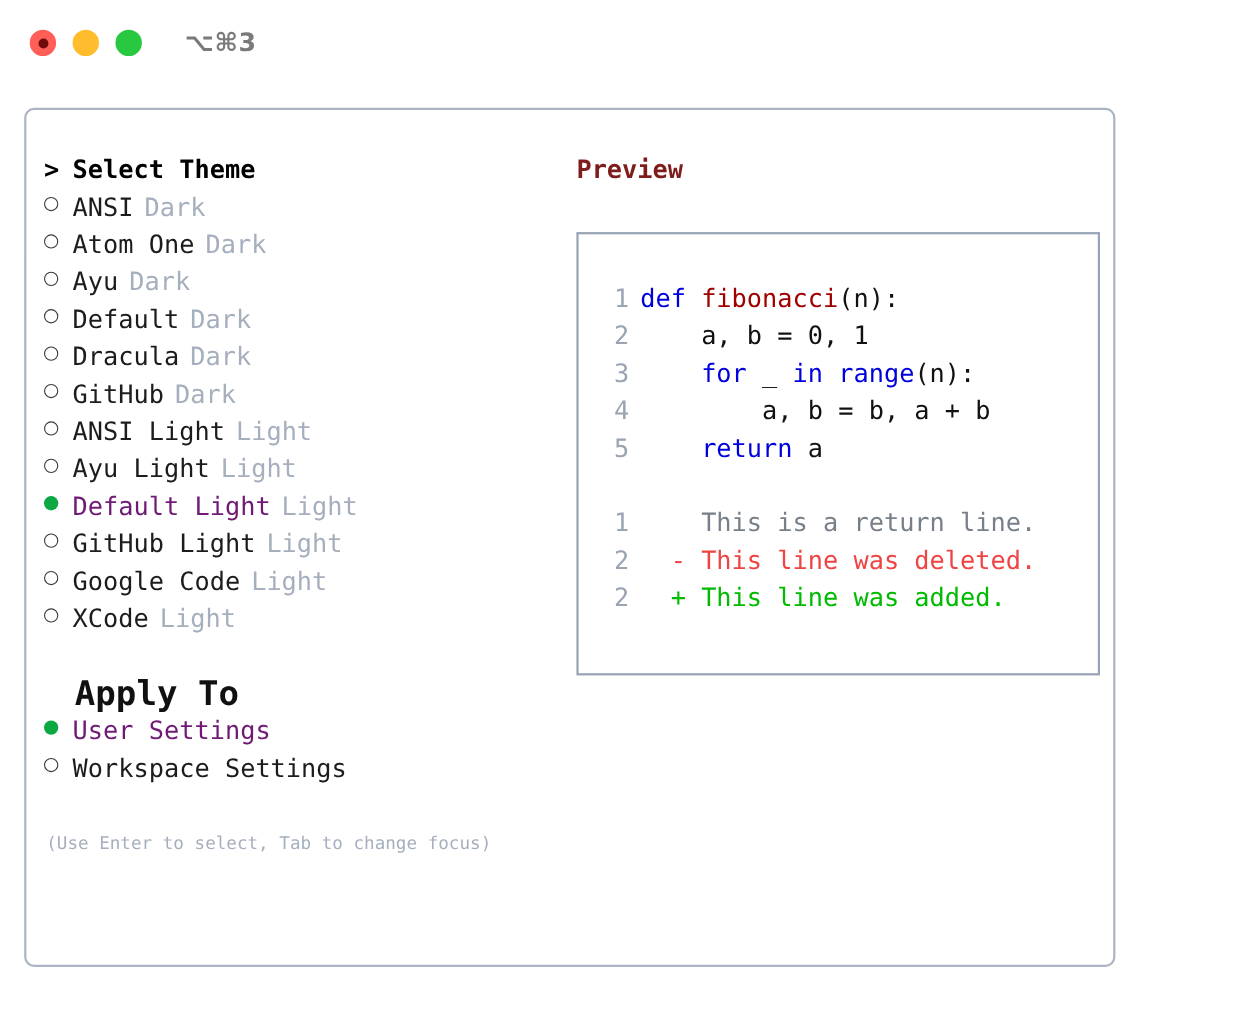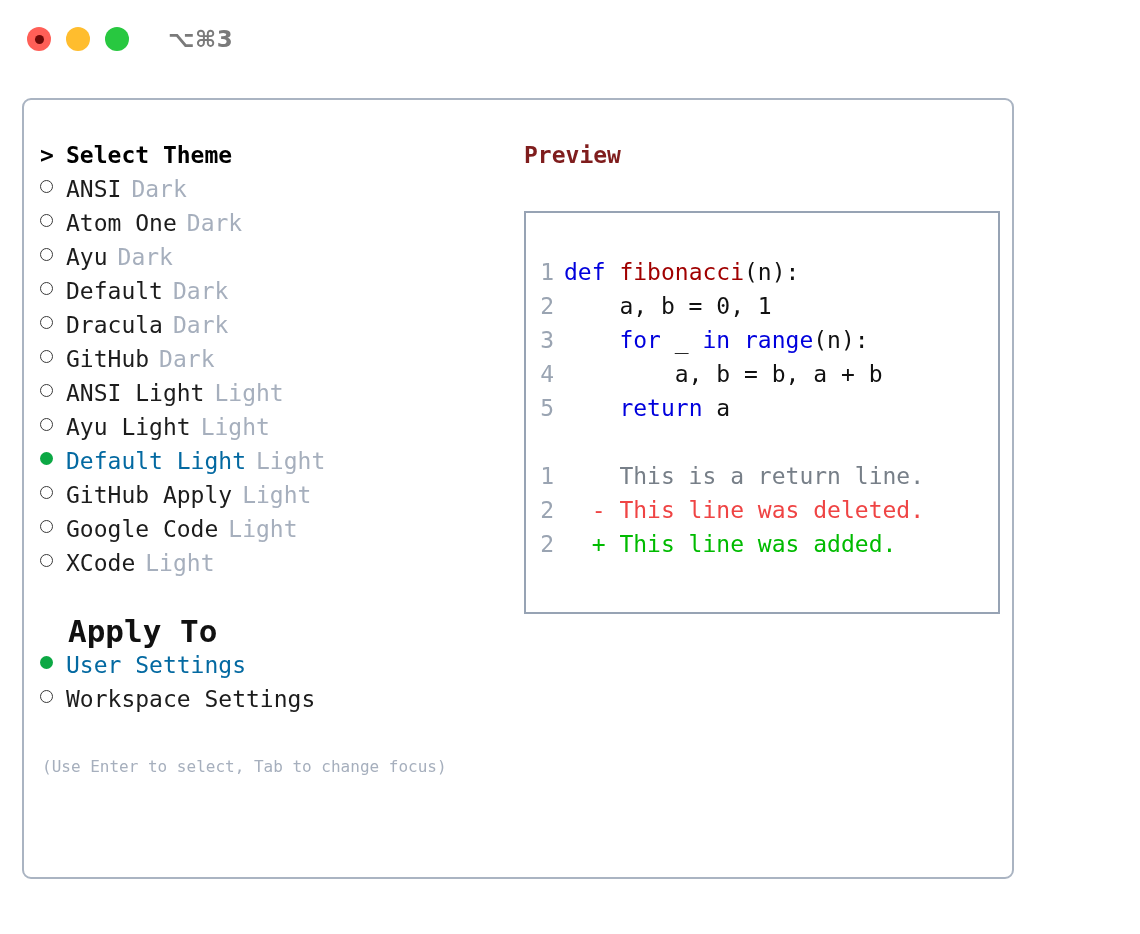--- a/index.html
+++ b/index.html
@@ -126,21 +126,21 @@
     top: -4px;
   }
   .radio-off {
     border: 1.8px solid #3a3a3a;
     background: transparent;
     box-sizing: border-box;
   }
   .radio-on { background: #0ca844; }
 
   .label      { color: #1c1c1c; }
-  .label.sel  { color: #0369a1; }
+  .label.sel  { color: #701a75; }
   .variant    { color: #a6afbd; margin-left: 10px; }
 
   .spacer-row { height: 34px; }
 
   .section-title {
     font-weight: bold;
     color: #111111;
     font-size: 31px;
     line-height: 34px;
     height: 34px;
@@ -171,21 +171,21 @@
     margin-bottom: 0;
   }
 
   .preview-box {
     margin-top: 39px;
     width: 476px;
     height: 403px;
     border: 2px solid #97a3b4;
     box-sizing: border-box;
     background: #ffffff;
-    padding: 42px 0 0 2px;
+    padding: 42px 0 0 20px;
   }
 
   .code-line {
     font-size: 23px;
     line-height: 34px;
     height: 34px;
     white-space: pre;
   }
   .ln {
     display: inline-block;
@@ -230,21 +230,21 @@
           <div id="theme-list">
               <div class="row"><span class="marker"><span class="radio-dot radio-off"></span></span><span class="label">ANSI</span><span class="variant">Dark</span></div>
               <div class="row"><span class="marker"><span class="radio-dot radio-off"></span></span><span class="label">Atom One</span><span class="variant">Dark</span></div>
               <div class="row"><span class="marker"><span class="radio-dot radio-off"></span></span><span class="label">Ayu</span><span class="variant">Dark</span></div>
               <div class="row"><span class="marker"><span class="radio-dot radio-off"></span></span><span class="label">Default</span><span class="variant">Dark</span></div>
               <div class="row"><span class="marker"><span class="radio-dot radio-off"></span></span><span class="label">Dracula</span><span class="variant">Dark</span></div>
               <div class="row"><span class="marker"><span class="radio-dot radio-off"></span></span><span class="label">GitHub</span><span class="variant">Dark</span></div>
               <div class="row"><span class="marker"><span class="radio-dot radio-off"></span></span><span class="label">ANSI Light</span><span class="variant">Light</span></div>
               <div class="row"><span class="marker"><span class="radio-dot radio-off"></span></span><span class="label">Ayu Light</span><span class="variant">Light</span></div>
               <div class="row"><span class="marker"><span class="radio-dot radio-on"></span></span><span class="label sel">Default Light</span><span class="variant">Light</span></div>
-              <div class="row"><span class="marker"><span class="radio-dot radio-off"></span></span><span class="label">GitHub Apply</span><span class="variant">Light</span></div>
+              <div class="row"><span class="marker"><span class="radio-dot radio-off"></span></span><span class="label">GitHub Light</span><span class="variant">Light</span></div>
               <div class="row"><span class="marker"><span class="radio-dot radio-off"></span></span><span class="label">Google Code</span><span class="variant">Light</span></div>
               <div class="row"><span class="marker"><span class="radio-dot radio-off"></span></span><span class="label">XCode</span><span class="variant">Light</span></div>
             </div>
 
           <div class="spacer-row"></div>
 
           <div class="section-title">Apply To</div>
 
           <div id="apply-list">
               <div class="row"><span class="marker"><span class="radio-dot radio-on"></span></span><span class="label sel">User Settings</span></div>

